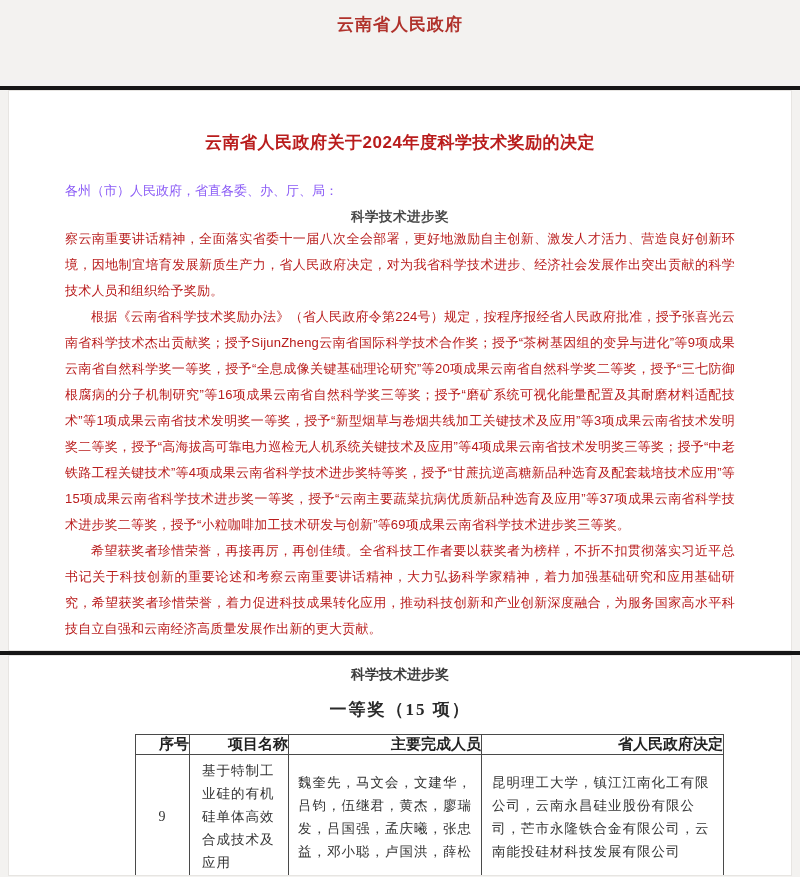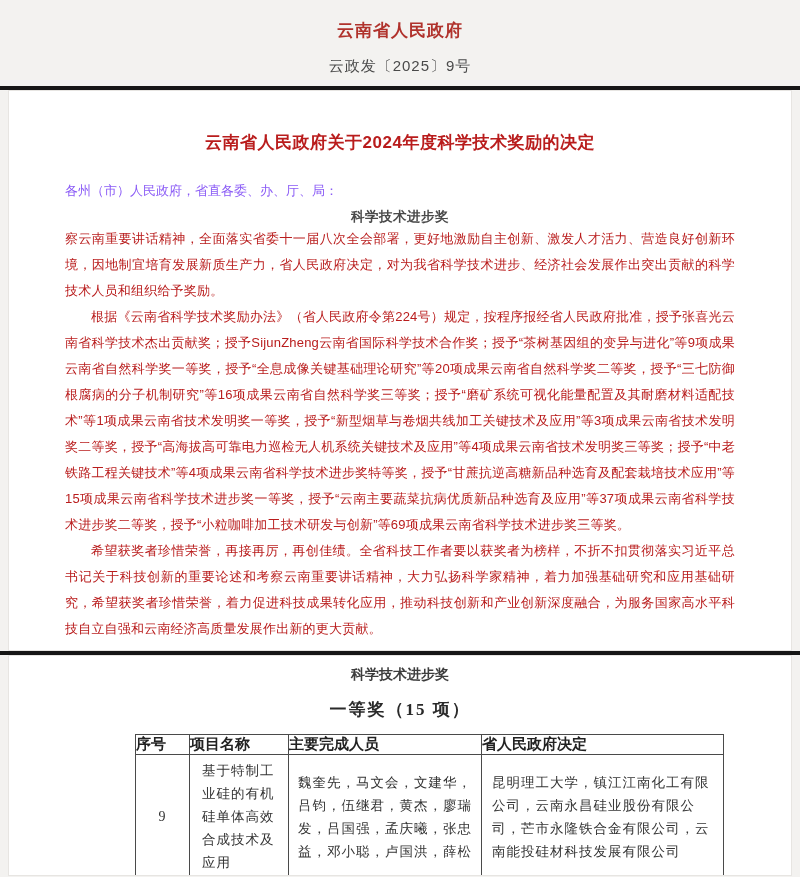--- a/index.html
+++ b/index.html
@@ -3,21 +3,21 @@
 <meta charset="utf-8">
 <style>
   * { margin: 0; padding: 0; box-sizing: border-box; }
   html, body { width: 800px; height: 877px; overflow: hidden; }
   body {
     background: #f3f2f0;
     font-family: "Liberation Sans", "DejaVu Sans", sans-serif;
     color: #555;
   }
   
-  .masthead { height: 86px; text-align: center; padding-top: 19px; }
+  .masthead { height: 86px; text-align: center; padding-top: 13px; }
   .masthead .org {
     font-size: 17px; font-weight: 700; color: #b0322c; letter-spacing: 1px;
   }
   .masthead .docno {
     margin-top: 15px; font-size: 15px; color: #4a4a4a; letter-spacing: 1px;
   }
   .divider { height: 4px; background: #161616; width: 100%; }
   
   .card {
     background: #ffffff;
@@ -55,39 +55,38 @@
     table-layout: fixed;
     width: 588px;
     font-family: "Liberation Serif", "DejaVu Serif", serif;
     color: #333;
   }
   .award-table th, .award-table td {
     border: 1px solid #4a4a4a;
     vertical-align: middle;
   }
   .award-table th {
-    height: 17px; font-size: 15px; font-weight: 700; text-align: left; color: #222;
+    height: 17px; font-size: 15px; font-weight: 700; text-align: right; color: #222;
   }
   .award-table td { font-size: 13.5px; line-height: 23px; letter-spacing: 1px; }
   .col-no { width: 54px; }
   .col-project { width: 99px; }
   .col-people { width: 193px; }
   .col-units { width: 242px; }
   td.cell-no { text-align: center; font-size: 14px; }
   td.cell-project { padding: 4px 12px; }
   td.cell-people { padding: 4px 9px; }
   td.cell-units { padding: 4px 10px; }
   tr.data-row { height: 115px; }
 </style>
 </head>
 <body>
 
 <div class="masthead">
   <div class="org">云南省人民政府</div>
-  <div class="docno">云政发〔2025〕9号</div>
 </div>
 
 <div class="divider"></div>
 
 <div class="card letter">
   <div class="letter-title">云南省人民政府关于2024年度科学技术奖励的决定</div>
   <div class="salutation">各州（市）人民政府，省直各委、办、厅、局：</div>
   <div class="mid-heading">科学技术进步奖</div>
   <div class="para">察云南重要讲话精神，全面落实省委十一届八次全会部署，更好地激励自主创新、激发人才活力、营造良好创新环境，因地制宜培育发展新质生产力，省人民政府决定，对为我省科学技术进步、经济社会发展作出突出贡献的科学技术人员和组织给予奖励。</div>
   <div class="para indent">根据《云南省科学技术奖励办法》（省人民政府令第224号）规定，按程序报经省人民政府批准，授予张喜光云南省科学技术杰出贡献奖；授予SijunZheng云南省国际科学技术合作奖；授予“茶树基因组的变异与进化”等9项成果云南省自然科学奖一等奖，授予“全息成像关键基础理论研究”等20项成果云南省自然科学奖二等奖，授予“三七防御根腐病的分子机制研究”等16项成果云南省自然科学奖三等奖；授予“磨矿系统可视化能量配置及其耐磨材料适配技术”等1项成果云南省技术发明奖一等奖，授予“新型烟草与卷烟共线加工关键技术及应用”等3项成果云南省技术发明奖二等奖，授予“高海拔高可靠电力巡检无人机系统关键技术及应用”等4项成果云南省技术发明奖三等奖；授予“中老铁路工程关键技术”等4项成果云南省科学技术进步奖特等奖，授予“甘蔗抗逆高糖新品种选育及配套栽培技术应用”等15项成果云南省科学技术进步奖一等奖，授予“云南主要蔬菜抗病优质新品种选育及应用”等37项成果云南省科学技术进步奖二等奖，授予“小粒咖啡加工技术研发与创新”等69项成果云南省科学技术进步奖三等奖。</div>

